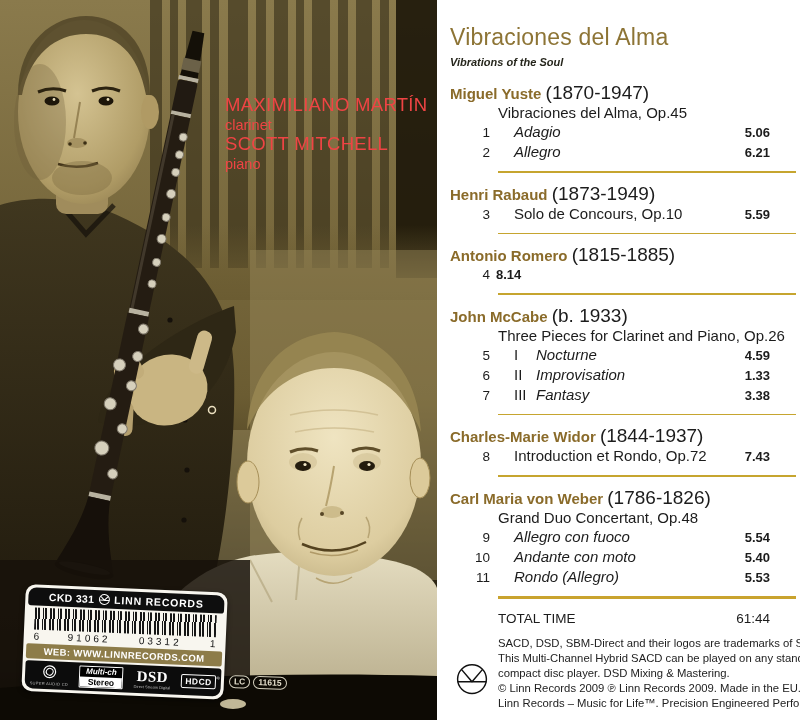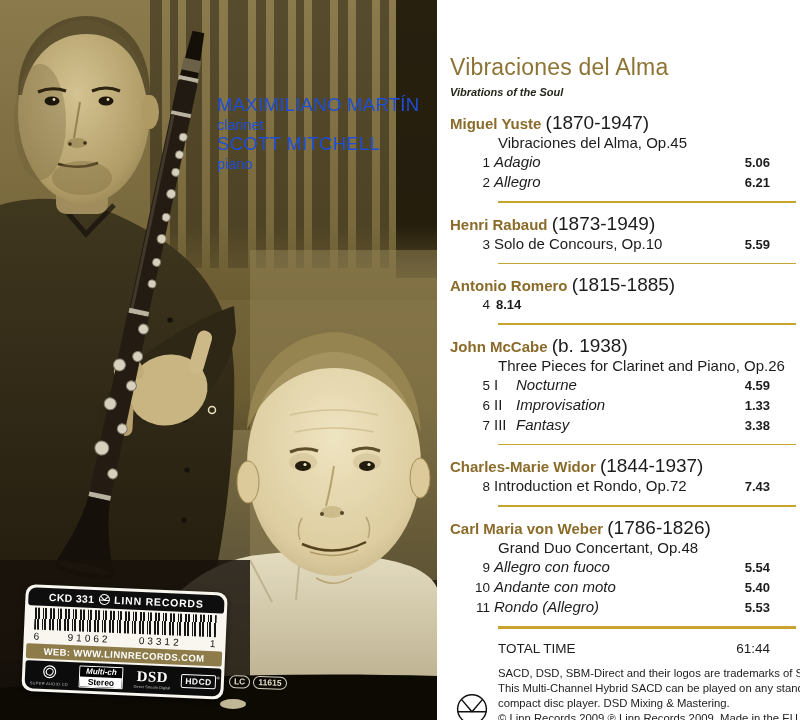--- a/index.html
+++ b/index.html
@@ -4,21 +4,21 @@
 <style>
   html,body{margin:0;padding:0}
   body{
     width:800px;height:720px;position:relative;overflow:hidden;
     background:#ffffff;font-family:"Liberation Sans",sans-serif;
     -webkit-font-smoothing:antialiased;
   }
   
   .photo{position:absolute;left:0;top:0;width:437px;height:720px;overflow:hidden}
   .photo svg{display:block}
-  .names{position:absolute;left:217px;top:94px;color:#1d4ed8}
+  .names{position:absolute;left:225px;top:94px;color:#ef4444}
   .artist-name{font-size:18.5px;line-height:21px;letter-spacing:.3px;font-weight:400;white-space:nowrap}
   .artist-role{font-size:14.5px;line-height:16px;margin-top:2px}
   .artist + .artist{}
 
   
   .cat-label{
     position:absolute;left:26px;top:584px;width:196px;
     background:#f8f6ef;border-radius:10px;padding:3px;
     transform:rotate(2.5deg);transform-origin:top left;
     box-shadow:0 2px 5px rgba(0,0,0,.55);
@@ -50,31 +50,31 @@
   .logo-dsd .cap{font-size:4px;color:#b9b9b9;margin-top:1px;white-space:nowrap}
   .logo-hdcd{border:1.5px solid #fff;border-radius:2px;font-size:8.5px;font-weight:bold;
     letter-spacing:.5px;line-height:10px;padding:1px 3px;position:relative}
   .logo-hdcd .r{position:absolute;right:-5px;top:-3px;font-size:4.5px;font-weight:normal}
   .lc-badges{position:absolute;left:229px;top:676px;display:flex;gap:3px;transform:rotate(2deg)}
   .lc-badges span{border:1.5px solid rgba(246,241,221,.85);color:rgba(246,241,221,.92);
     border-radius:9px;font-size:8.5px;font-weight:bold;line-height:11px;padding:0 4px}
 
   
   .col{position:absolute;left:437px;top:0;right:0;height:592px;background:#fff;
-    padding:54px 0 0 13px;box-sizing:border-box;color:#1c1c1c}
+    padding:24px 0 0 13px;box-sizing:border-box;color:#1c1c1c}
   .album-title{font-size:23px;line-height:26px;letter-spacing:.2px;color:#8d7435}
   .album-sub{font-size:11px;line-height:18px;font-weight:bold;font-style:italic;color:#26261c;margin-top:3px}
   #sections{margin-top:12px}
   .sec-head{font-size:15px;line-height:19px}
   .sec-head .composer{font-weight:bold;color:#8a6b2a}
   .sec-head .dates{font-size:19px;color:#1c1c1c}
   .work{margin-left:48px;font-size:15px;line-height:19px}
   .trow{display:flex;align-items:baseline;line-height:19px;padding-right:30px;font-size:15px}
   .tnum{width:40px;text-align:right;font-size:13.5px;flex:none}
-  .tbody{margin-left:4px;flex:1;display:flex;align-items:flex-end;min-width:0}
+  .tbody{margin-left:24px;flex:1;display:flex;align-items:flex-end;min-width:0}
   .roman{width:22px;flex:none;font-style:normal}
   .ttitle{white-space:nowrap}
   .ttitle.it{font-style:italic}
   .ttime{font-size:13px;font-weight:bold;flex:none;margin-left:6px}
   .divider{height:1.5px;background:#c6a52f;margin:9px 4px 11px 48px}
   .divider.thick{height:3px;background:#c9a32e}
   .total-row{display:flex;justify-content:space-between;margin:11px 0 0 48px;
     padding-right:30px;font-size:13.5px;font-weight:normal;line-height:18px}
   .fineprint{position:relative;margin:8px 4px 0 48px;font-size:11.3px;line-height:15px;color:#222}
   .fineprint .fp-line{white-space:nowrap}
@@ -335,21 +335,21 @@
       <div class="divider"></div>
       <div class="section">
         <div class="sec-head"><span class="composer">Antonio Romero</span> <span class="dates">(1815-1885)</span></div>
         <div class="trow">
           <span class="tnum">4</span>
           <span class="ttime">8.14</span>
         </div>
       </div>
       <div class="divider"></div>
       <div class="section">
-        <div class="sec-head"><span class="composer">John McCabe</span> <span class="dates">(b. 1938)</span></div>
+        <div class="sec-head"><span class="composer">John McCabe</span> <span class="dates">(b. 1933)</span></div>
         <div class="work">Three Pieces for Clarinet and Piano, Op.26</div>
         <div class="trow">
           <span class="tnum">5</span>
           <span class="tbody">
             <span class="roman">I</span>
             <span class="ttitle it">Nocturne</span>
           </span>
           <span class="ttime">4.59</span>
         </div>
         <div class="trow">

